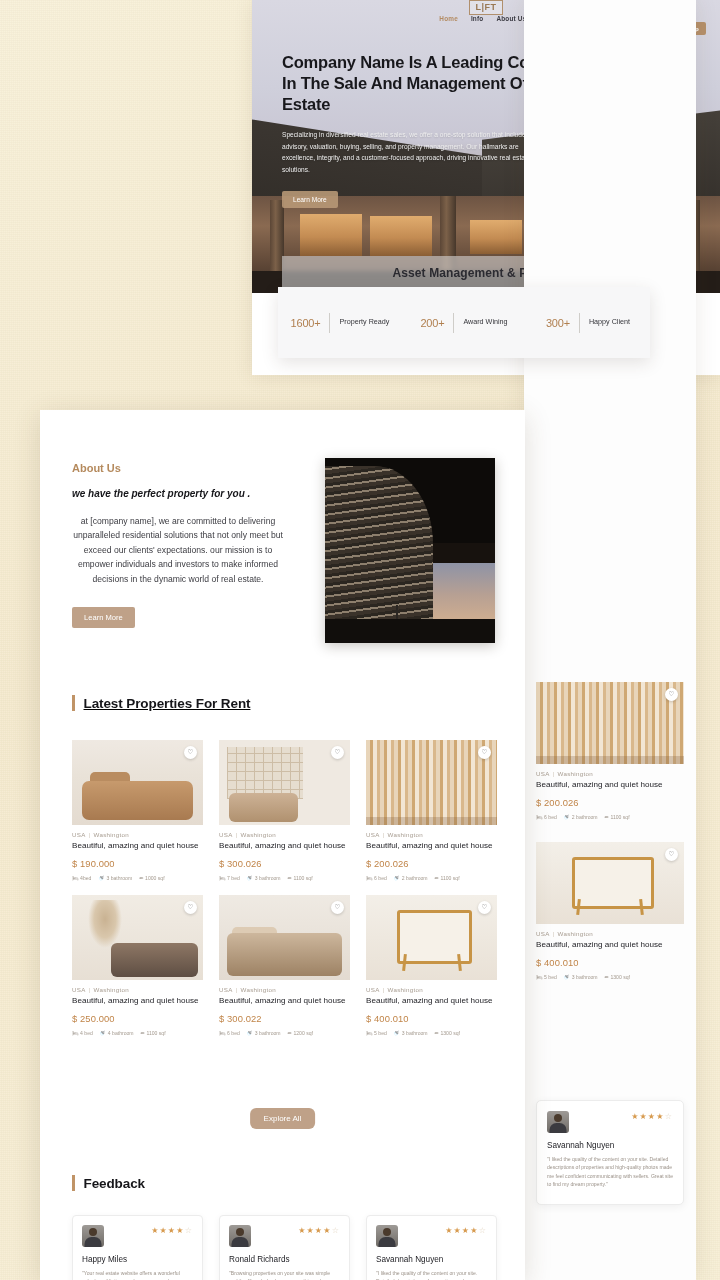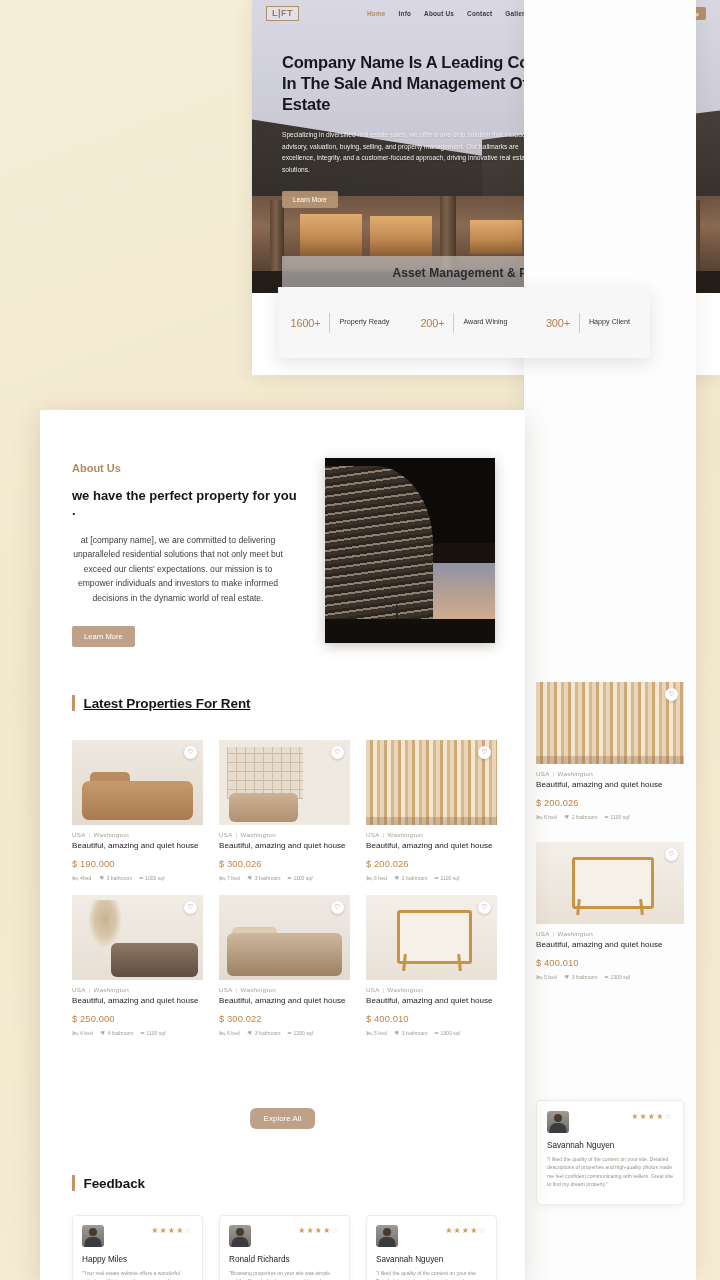--- a/index.html
+++ b/index.html
@@ -37,21 +37,21 @@
     background:linear-gradient(180deg,#45403a 0%,#2a2622 100%);
     transform:skewY(-7deg);}
   .house-body{position:absolute;left:0;top:196px;width:468px;height:100px;
     background:linear-gradient(180deg,#6d5443 0%,#8a6a51 30%,#5d4636 70%,#3a2d24 100%);}
   .win{position:absolute;background:linear-gradient(180deg,#e8b271 0%,#c98f53 55%,#8d5f33 100%);opacity:.92;}
   .col{position:absolute;background:linear-gradient(90deg,#5b4636,#7c6149 40%,#46372b);}
   .dark-strip{position:absolute;left:0;bottom:0;width:468px;height:22px;background:#241d18;}
 
   .hero-topbar{
     position:absolute;left:0;top:0;width:468px;height:26px;z-index:6;
-    display:flex;align-items:center;padding:0 14px;box-sizing:border-box;
+    display:flex;align-items:center;padding:0 14px;box-sizing:border-box;flex-direction:column;
   }
   .logo-box{
     border:1.2px solid #b08f6c;color:#9a7955;font-weight:700;font-size:9px;
     letter-spacing:.5px;padding:2px 5px;line-height:1;background:rgba(255,255,255,.25);
   }
   .hero-nav{display:flex;gap:13px;margin-left:68px;}
   .hero-nav span{font-size:6.4px;font-weight:700;color:#3a3a42;letter-spacing:.2px;}
   .hero-nav span.active{color:#b38b62;}
   .hero-auth{margin-left:auto;display:flex;align-items:center;gap:9px;}
   .login-link{font-size:6.4px;font-weight:700;color:#33333b;}
@@ -105,21 +105,21 @@
 
   
   .main-sheet{
     position:absolute;left:40px;top:410px;width:485px;height:870px;z-index:6;
     background:#ffffff;box-shadow:0 6px 26px rgba(80,60,30,.16);overflow:hidden;
   }
 
   
   .about{position:absolute;left:32px;top:52px;width:230px;}
   .about-kicker{font-size:11px;font-weight:700;color:#b58a5d;margin:0;}
-  .about-head{font-size:13px;font-weight:700;color:#17171b;margin:14px 0 15px;}
+  .about-head{font-size:10px;font-weight:700;color:#17171b;margin:14px 0 15px;font-style:italic;}
   .about-body{font-size:8.6px;line-height:1.68;color:#3c3c42;margin:14px 0 0;width:212px;text-align:center;}
   .learn-about{display:inline-block;margin-top:21px;background:#bfa188;color:#fff;
     font-size:7.6px;padding:6px 12px;border-radius:2px;}
 
   .about-img{
     position:absolute;left:285px;top:48px;width:170px;height:185px;overflow:hidden;
     background:#17120e;box-shadow:0 3px 12px rgba(40,30,20,.25);
   }
 
   

